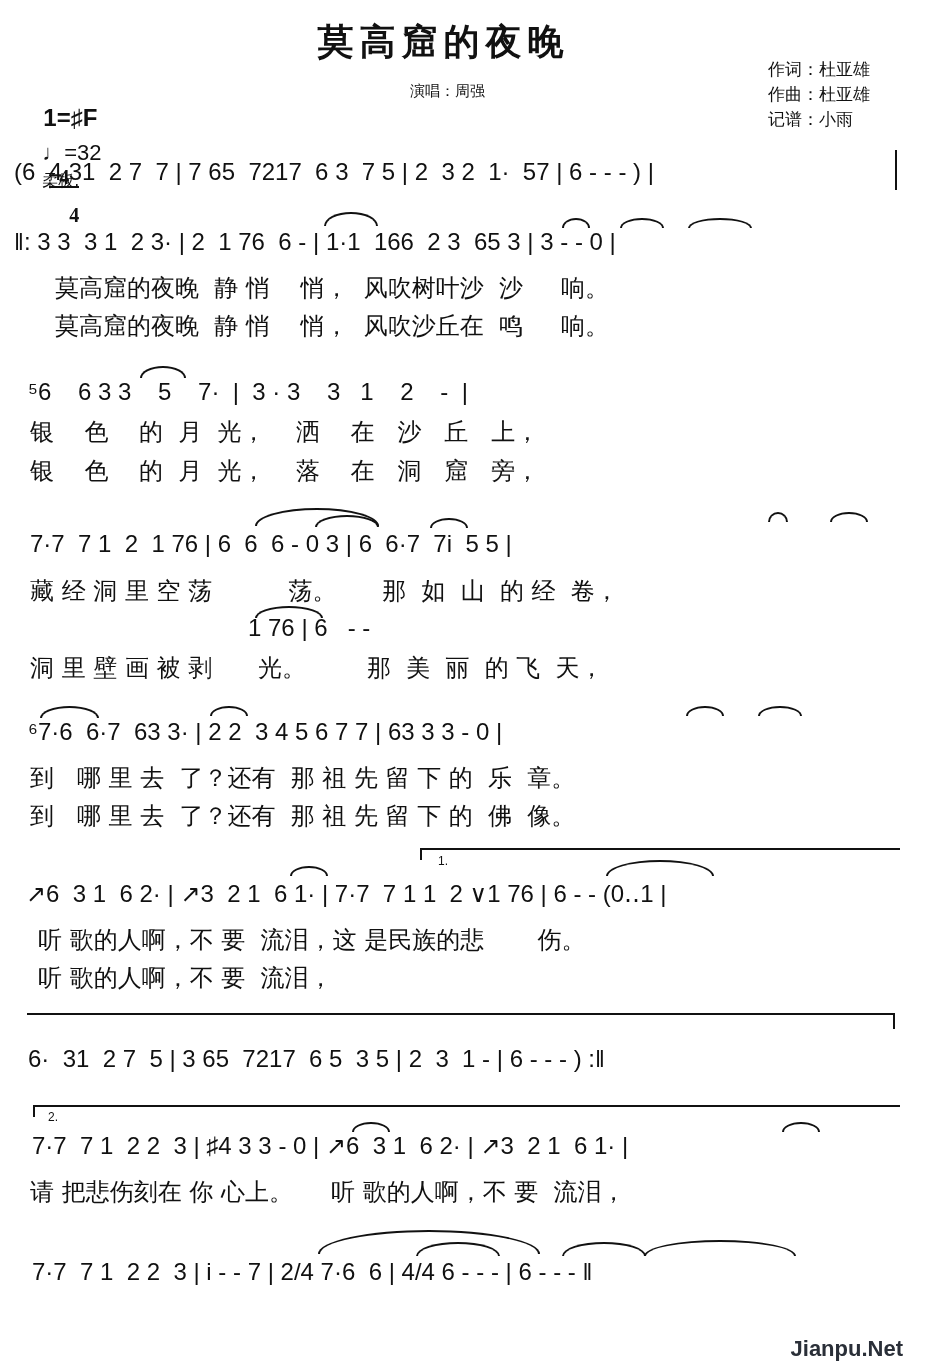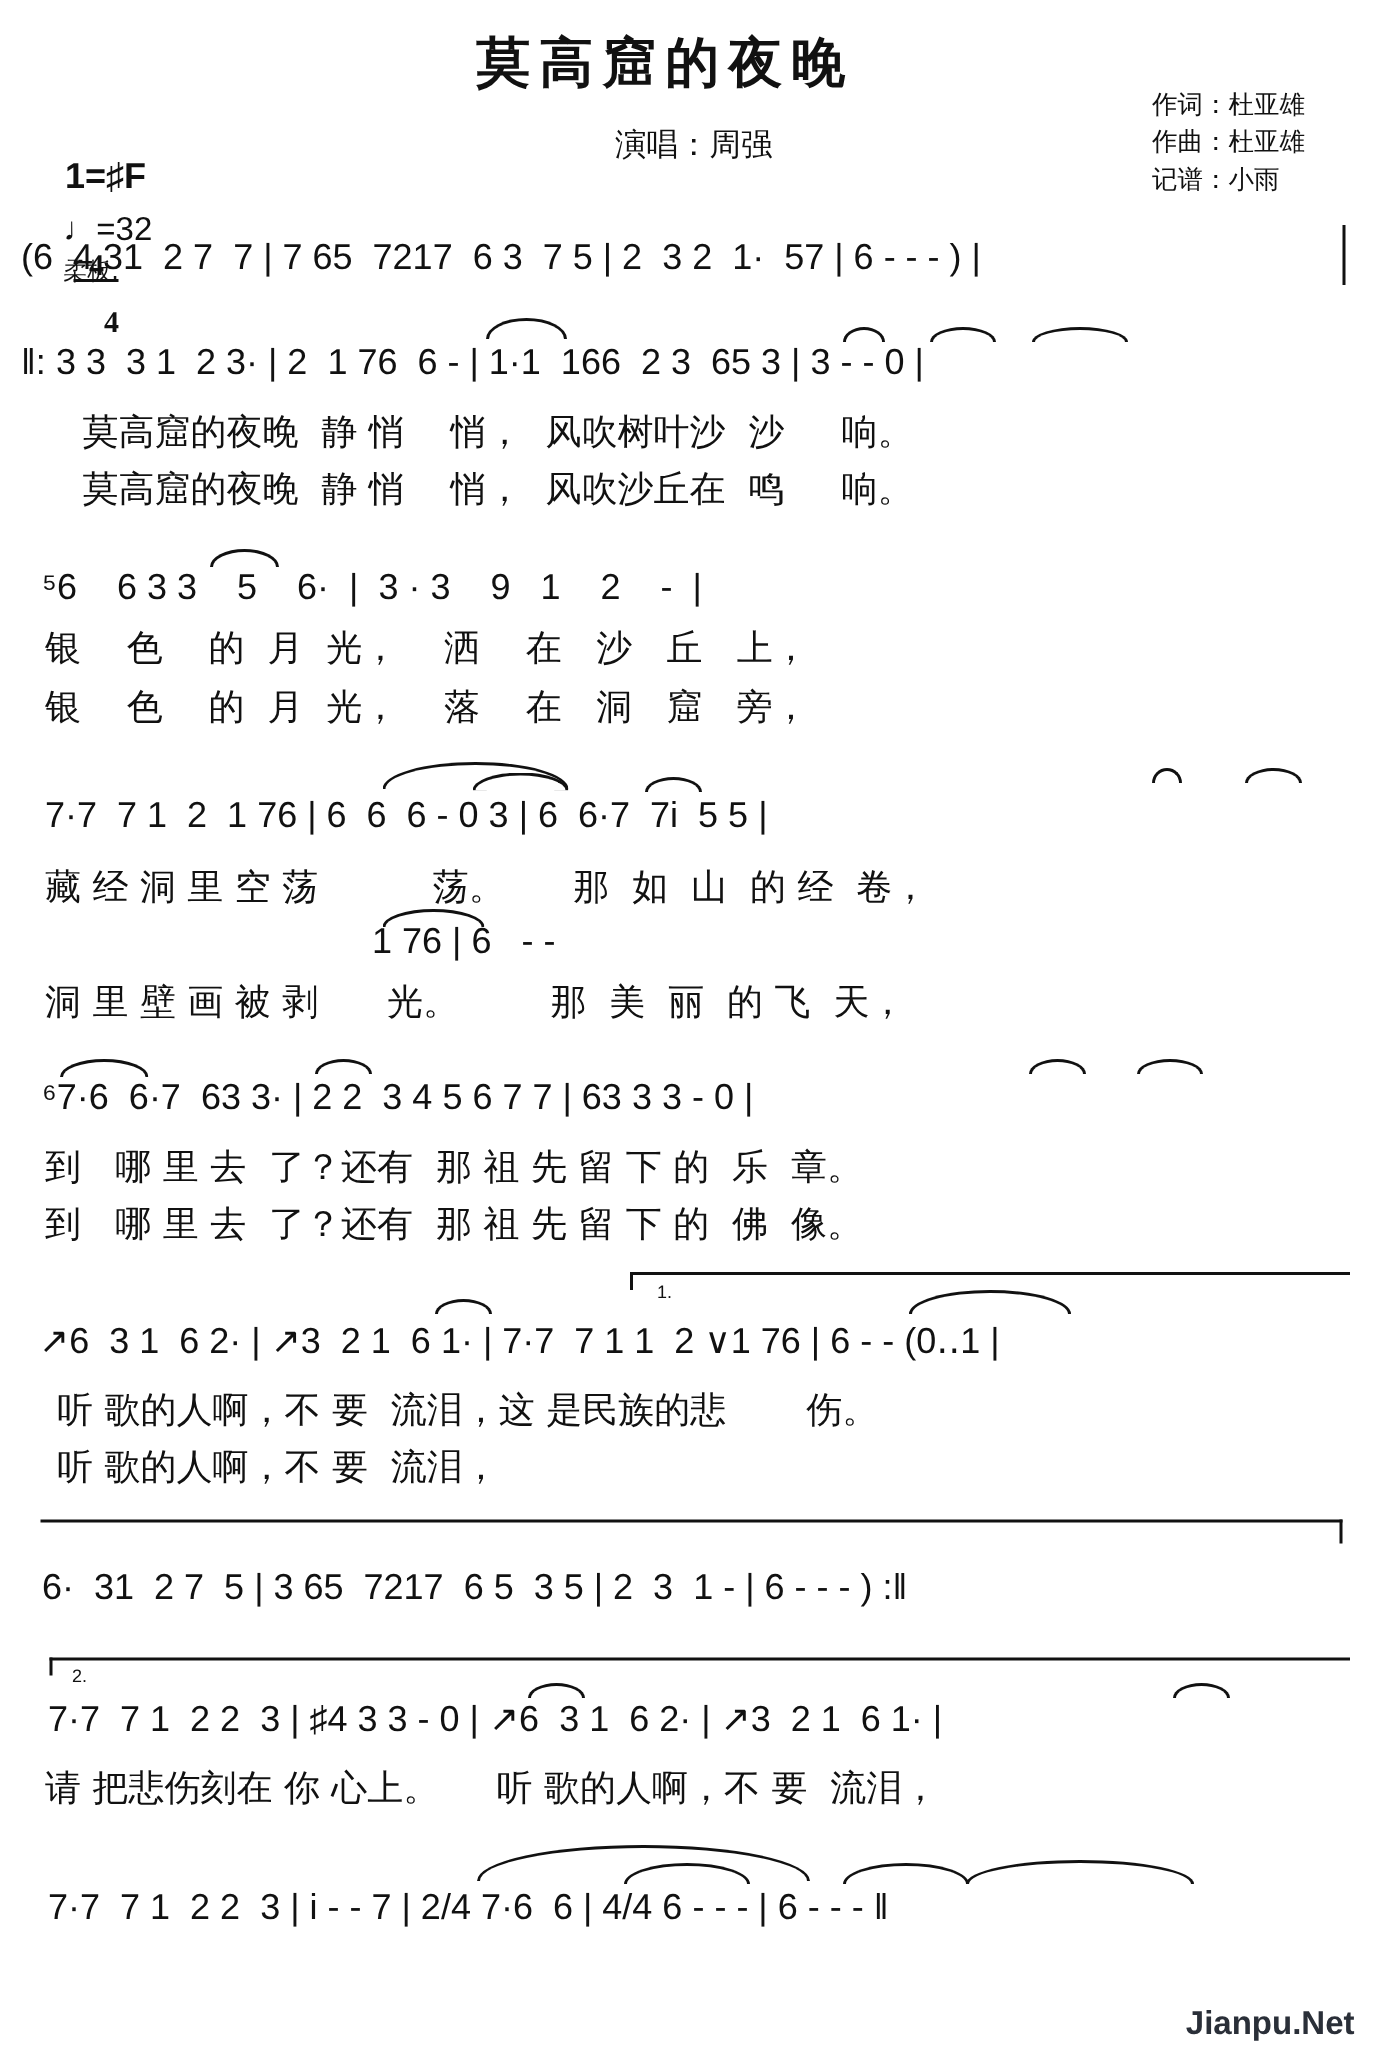--- a/index.html
+++ b/index.html
@@ -32,37 +32,37 @@
   <span class="frac">
     <span class="t">4</span>
     <span>4</span>
   </span>
 </div>
 <div class="abs" style="left:30px;top:114px;font-size:22px;">
   <span>♩=32</span>
   <span class="meta" style="font-size:16px;">柔板.</span>
 </div>
 
-<div class="abs meta" style="left:410px;top:82px;font-size:21px;">演唱：周强</div>
+<div class="abs meta" style="left:410px;top:82px;font-size:15px;">演唱：周强</div>
 <div class="abs meta" style="left:768px;top:58px;font-size:17px;">作词：杜亚雄</div>
 <div class="abs meta" style="left:768px;top:83px;font-size:17px;">作曲：杜亚雄</div>
 <div class="abs meta" style="left:768px;top:108px;font-size:17px;">记谱：小雨</div>
 
 <div class="abs notes" style="left:14px;top:158px;">(6  4 31  2 7  7 | 7 65  7217  6 3  7 5 | 2  3 2  1·  57 | 6 - - - ) |</div>
 <div class="bar" style="left:895px;top:150px;"></div>
 
 <div class="abs notes" style="left:14px;top:228px;">‖: 3 3  3 1  2 3· | 2  1 76  6 - | 1·1  166  2 3  65 3 | 3 - - 0 |</div>
 <div class="arc" style="left:324px;top:212px;width:50px;height:12px;"></div>
 <div class="arc" style="left:562px;top:218px;width:24px;height:8px;"></div>
 <div class="arc" style="left:620px;top:218px;width:40px;height:8px;"></div>
 <div class="arc" style="left:688px;top:218px;width:60px;height:8px;"></div>
 <div class="lyric" style="left:55px;top:272px;text-align:center;">莫高窟的夜晚  静 悄    悄，  风吹树叶沙  沙     响。</div>
 <div class="lyric" style="left:55px;top:310px;">莫高窟的夜晚  静 悄    悄，  风吹沙丘在  鸣     响。</div>
 
-<div class="abs notes" style="left:28px;top:378px;">⁵6    6 3 3    5    6·  |  3 · 3    9   1    2    -  |</div>
+<div class="abs notes" style="left:28px;top:378px;">⁵6    6 3 3    5    7·  |  3 · 3    3   1    2    -  |</div>
 <div class="arc" style="left:140px;top:366px;width:42px;height:10px;"></div>
 <div class="lyric" style="left:30px;top:416px;">银    色    的  月  光，    洒    在   沙   丘   上，</div>
 <div class="lyric" style="left:30px;top:455px;">银    色    的  月  光，    落    在   洞   窟   旁，</div>
 
 <div class="abs notes" style="left:30px;top:530px;">7·7  7 1  2  1 76 | 6  6  6 - 0 3 | 6  6·7  7i  5 5 |</div>
 <div class="arc" style="left:255px;top:508px;width:120px;height:16px;"></div>
 <div class="arc" style="left:315px;top:515px;width:60px;height:10px;"></div>
 <div class="arc" style="left:430px;top:518px;width:34px;height:8px;"></div>
 <div class="arc" style="left:768px;top:512px;width:16px;height:8px;"></div>
 <div class="arc" style="left:830px;top:512px;width:34px;height:8px;"></div>

